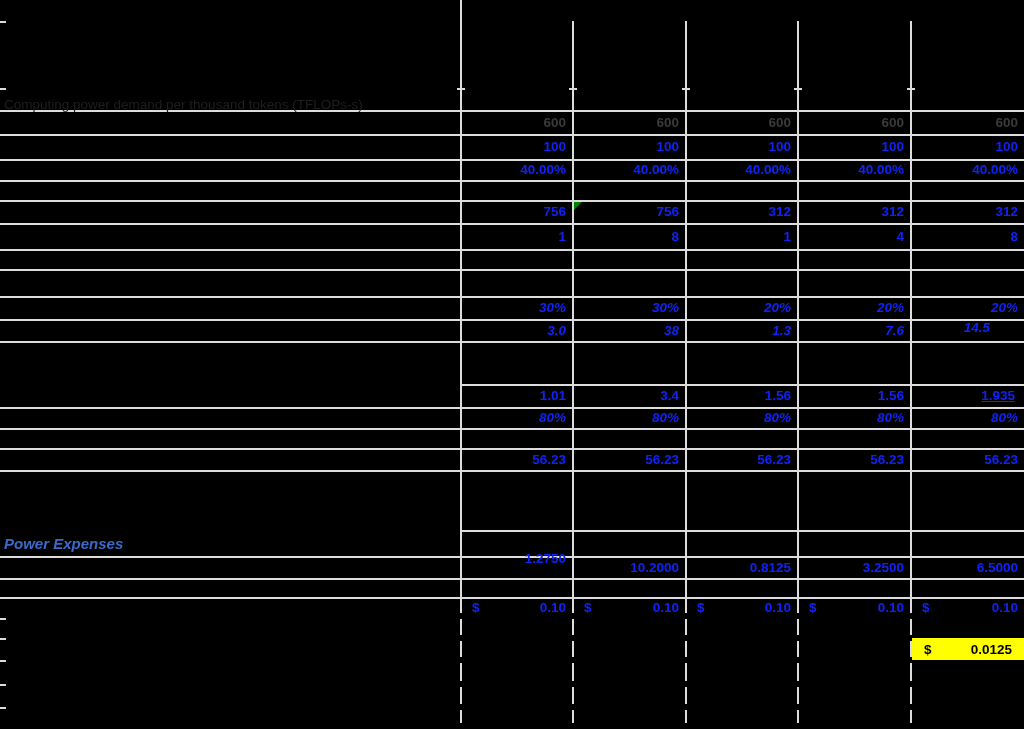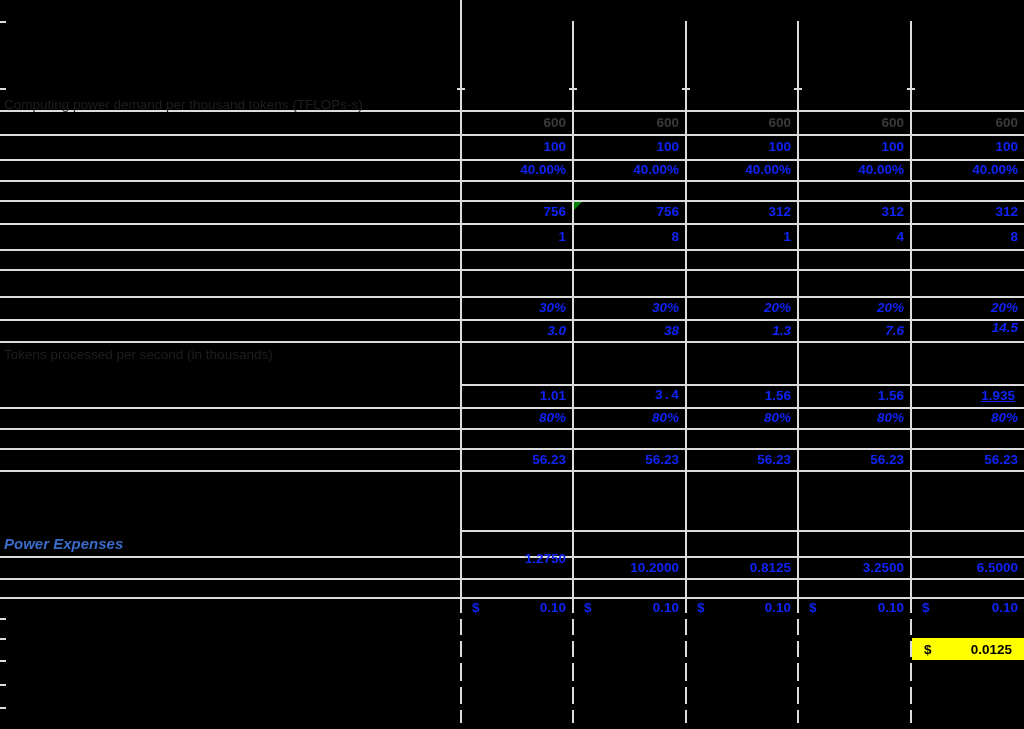--- a/index.html
+++ b/index.html
@@ -140,26 +140,25 @@
     <div class="cell blue" style="left: 912px; top: 223px; width: 112px; height: 26px;">8</div>
     <div class="cell blue_italic" style="left: 462px; top: 296px; width: 110px; height: 23px;">30%</div>
     <div class="cell blue_italic" style="left: 574px; top: 296px; width: 111px; height: 23px;">30%</div>
     <div class="cell blue_italic" style="left: 687px; top: 296px; width: 110px; height: 23px;">20%</div>
     <div class="cell blue_italic" style="left: 799px; top: 296px; width: 111px; height: 23px;">20%</div>
     <div class="cell blue_italic" style="left: 912px; top: 296px; width: 112px; height: 23px;">20%</div>
     <div class="cell blue_italic" style="left: 462px; top: 319px; width: 110px; height: 22px;">3.0</div>
     <div class="cell blue_italic" style="left: 574px; top: 319px; width: 111px; height: 22px;">38</div>
     <div class="cell blue_italic" style="left: 687px; top: 319px; width: 110px; height: 22px;">1.3</div>
     <div class="cell blue_italic" style="left: 799px; top: 319px; width: 111px; height: 22px;">7.6</div>
-    <div class="cell blue_italic" style="left: 912px; top: 319px; width: 112px; height: 16px;">14.5</div>
+    <div class="cell blue_italic" style="left: 884px; top: 319px; width: 112px; height: 16px;">14.5</div>
     <div class="row-label two-line" style="top: 341px; height: 66px; width: 460px;">
-      <span>Tokens processed per second (in thousands)</span>
     </div>
     <div class="cell blue" style="left: 462px; top: 384px; width: 110px; height: 23px;">1.01</div>
-    <div class="cell blue" style="left: 574px; top: 384px; width: 111px; height: 23px; font-family: Liberation Mono, monospace;">3.4</div>
+    <div class="cell blue" style="left: 574px; top: 384px; width: 111px; height: 23px;">3.4</div>
     <div class="cell blue" style="left: 687px; top: 384px; width: 110px; height: 23px;">1.56</div>
     <div class="cell blue" style="left: 799px; top: 384px; width: 111px; height: 23px;">1.56</div>
     <div class="cell blue" style="left: 909px; top: 384px; width: 112px; height: 23px; text-decoration: underline;">1.935</div>
     <div class="cell blue_italic" style="left: 462px; top: 407px; width: 110px; height: 21px;">80%</div>
     <div class="cell blue_italic" style="left: 574px; top: 407px; width: 111px; height: 21px;">80%</div>
     <div class="cell blue_italic" style="left: 687px; top: 407px; width: 110px; height: 21px;">80%</div>
     <div class="cell blue_italic" style="left: 799px; top: 407px; width: 111px; height: 21px;">80%</div>
     <div class="cell blue_italic" style="left: 912px; top: 407px; width: 112px; height: 21px;">80%</div>
     <div class="cell blue" style="left: 462px; top: 448px; width: 110px; height: 22px;">56.23</div>
     <div class="cell blue" style="left: 574px; top: 448px; width: 111px; height: 22px;">56.23</div>

